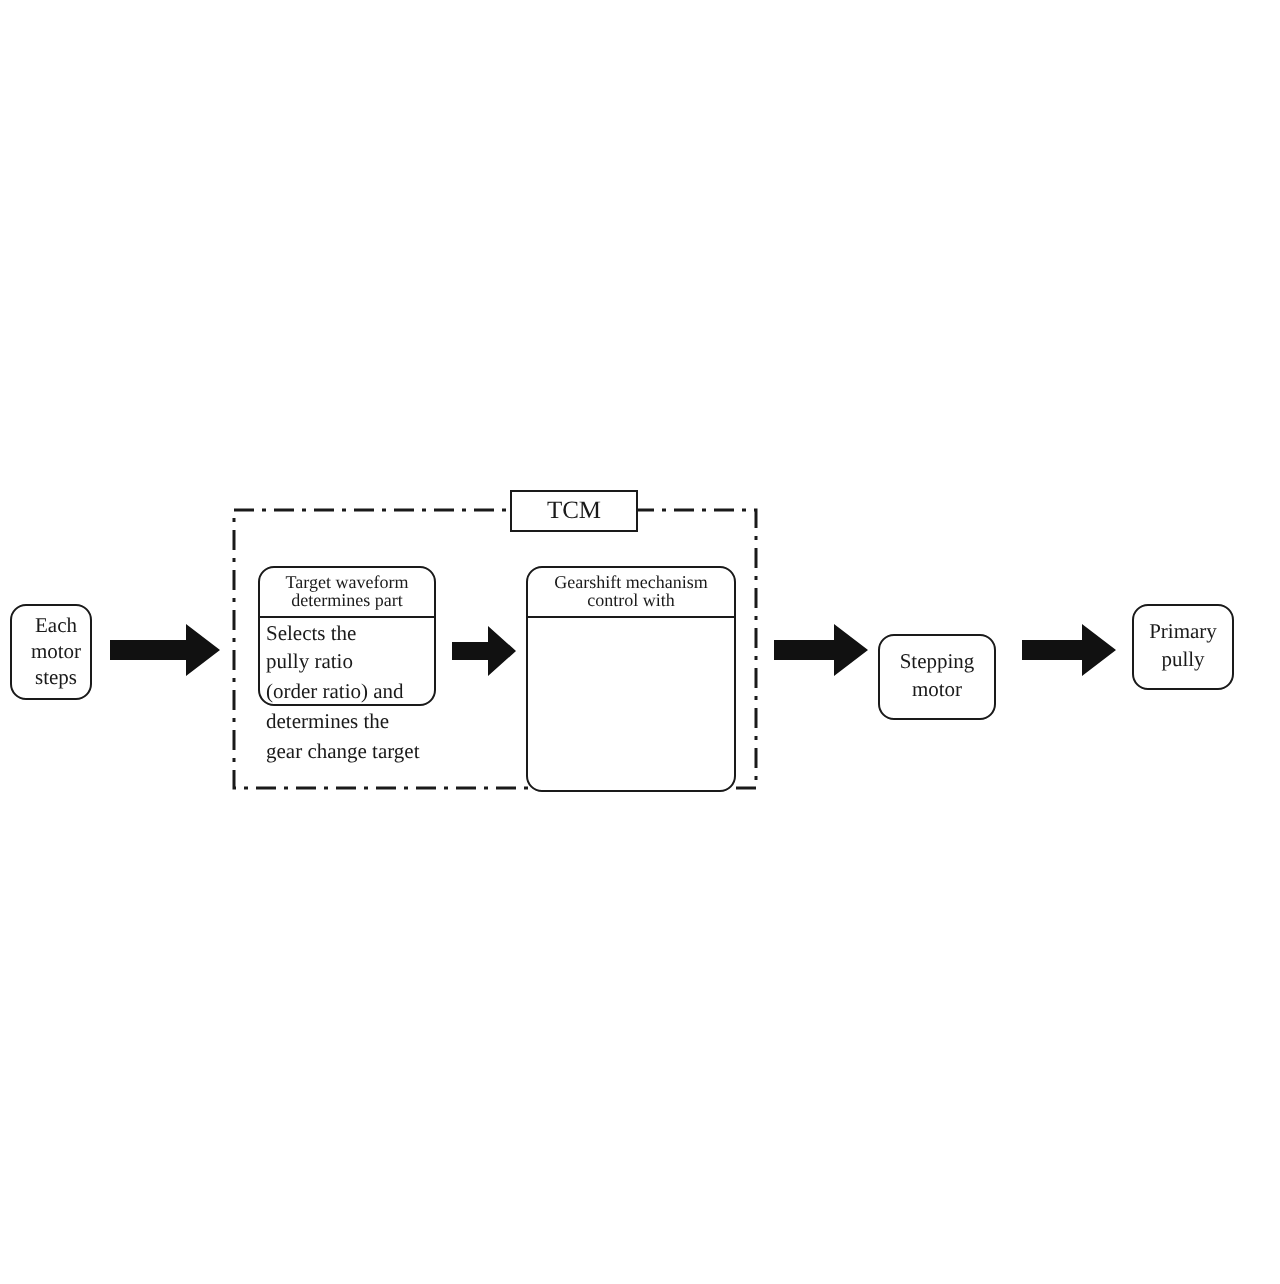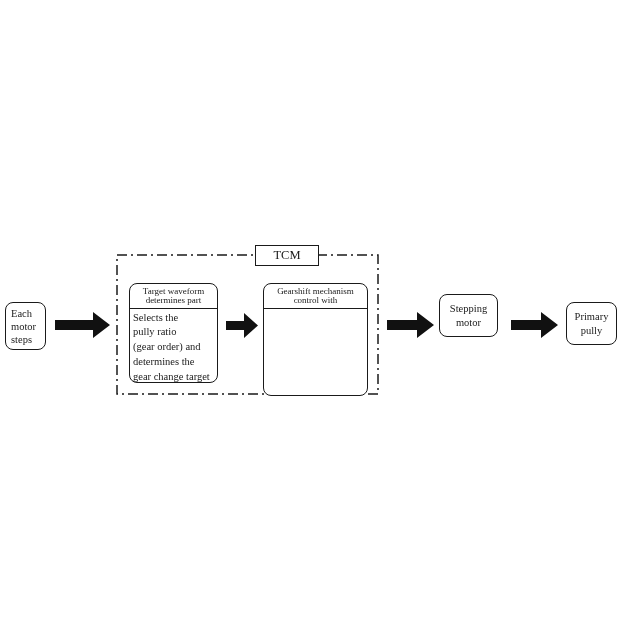--- a/index.html
+++ b/index.html
@@ -16,21 +16,21 @@
   .node {
     position: absolute;
     border: 1.4px solid #1a1a1a;
     border-radius: 8px;
     background: #ffffff;
   }
   .terminal-text {
     font-size: 10.5px;
     line-height: 13px;
     padding: 4px 0 0 5px;
-    text-align: left;
+    text-align: center;
   }
   .center-text {
     font-size: 10.5px;
     line-height: 13.5px;
     padding-top: 7px;
     text-align: center;
   }
   .proc-header {
     font-size: 9px;
     line-height: 9.6px;
@@ -83,50 +83,50 @@
   <svg class="arrow" style="left:55px; top:312px;" width="55" height="26" viewBox="0 0 55 26">
     <polygon points="0,8 38,8 38,0 55,13 38,26 38,18 0,18"></polygon>
   </svg>
 
   <svg class="dash-frame" width="263" height="141" viewBox="0 0 263 141">
     <rect x="1" y="1" width="261" height="139" fill="none" stroke="#1a1a1a" stroke-width="1.5" stroke-dasharray="10 4 2 4"></rect>
   </svg>
 
   <div class="tcm-label">TCM</div>
 
-  <div class="node" style="left:129px; top:283px; width:89px; height:100px; z-index:2;">
+  <div class="node" style="left:129px; top:283px; width:89px; height:70px; z-index:2;">
     <div class="proc-header">
       <div>Target waveform</div>
       <div>determines part</div>
     </div>
     <div class="proc-body wide-lh">
       <div>Selects the</div>
       <div>pully ratio</div>
-      <div>(gear order) and</div>
+      <div>(order ratio) and</div>
       <div>determines the</div>
       <div>gear change target</div>
     </div>
   </div>
 
   <svg class="arrow" style="left:226px; top:313px;" width="32" height="25" viewBox="0 0 32 25">
     <polygon points="0,8 18,8 18,0 32,12.5 18,25 18,17 0,17"></polygon>
   </svg>
 
   <div class="node" style="left:263px; top:283px; width:105px; height:113px; z-index:2;">
     <div class="proc-header">
       <div>Gearshift mechanism</div>
       <div>control with</div>
     </div>
   </div>
 
   <svg class="arrow" style="left:387px; top:312px;" width="47" height="26" viewBox="0 0 47 26">
     <polygon points="0,8 30,8 30,0 47,13 30,26 30,18 0,18"></polygon>
   </svg>
 
-  <div class="node center-text" style="left:439px; top:294px; width:59px; height:43px;font-family:Liberation Serif, serif;">
+  <div class="node center-text" style="left:439px; top:317px; width:59px; height:43px;font-family:Liberation Serif, serif;">
     <div>Stepping</div>
     <div>motor</div>
   </div>
 
   <svg class="arrow" style="left:511px; top:312px;" width="47" height="26" viewBox="0 0 47 26">
     <polygon points="0,8 30,8 30,0 47,13 30,26 30,18 0,18"></polygon>
   </svg>
 
   <div class="node center-text" style="left:566px; top:302px; width:51px; height:43px;">
     <div>Primary</div>

